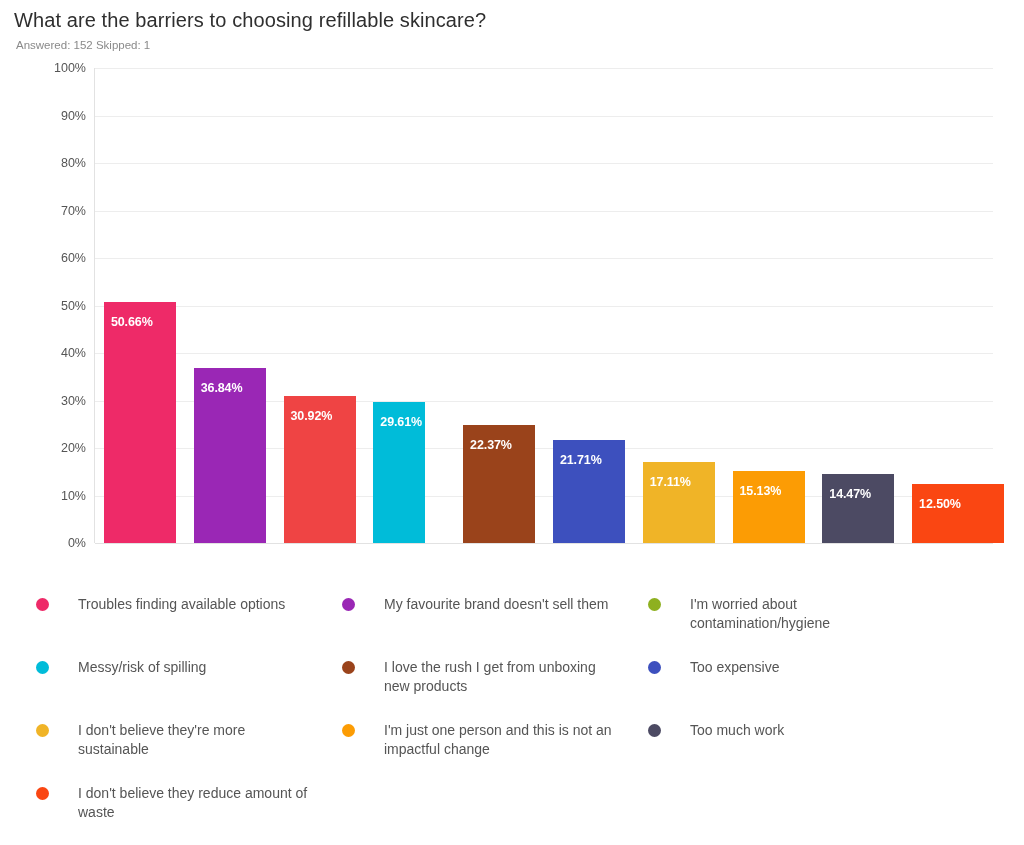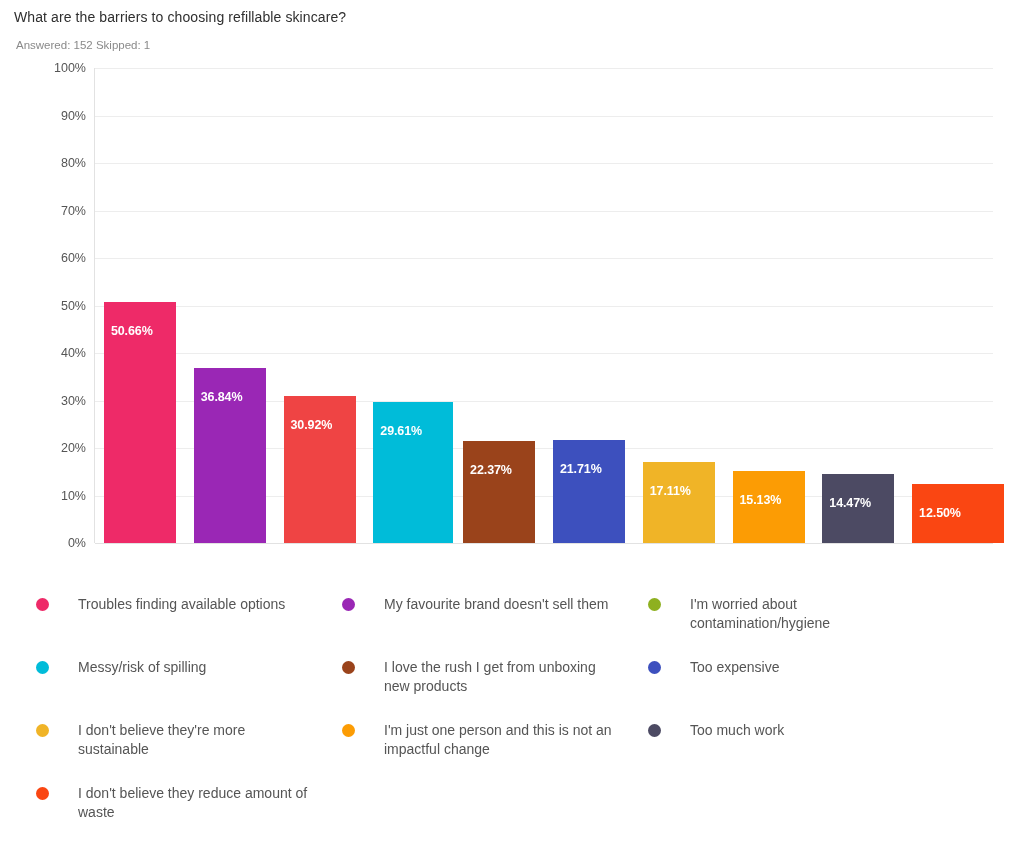--- a/index.html
+++ b/index.html
@@ -17,21 +17,21 @@
     width: 1024px;
     height: 845px;
     overflow: hidden;
   }
 
   
   .q-title {
     position: absolute;
     left: 14px;
     top: 9px;
-    font-size: 14px;
+    font-size: 20px;
     color: #2f2f2f;
     letter-spacing: 0.1px;
     white-space: nowrap;
   }
   .stats {
     position: absolute;
     left: 16px;
     top: 39px;
     font-size: 11.5px;
     color: #8a8a8a;
@@ -85,21 +85,21 @@
     bottom: 0;
     width: 898px;
     height: 475px;
   }
   .bar {
     position: absolute;
     bottom: 0;
   }
   .bar-val {
     position: absolute;
-    top: 22px;
+    top: 13px;
     left: 7px;
     font-size: 12.5px;
     font-weight: bold;
     color: #ffffff;
     white-space: nowrap;
     letter-spacing: -0.1px;
   }
 
   
   .legend {
@@ -174,24 +174,24 @@
       <div class="bars" id="bars">
           <div class="bar" style="left: 8.9px; width: 72px; height: 240.635px; background: rgb(238, 42, 104);">
             <div class="bar-val" style="color: rgb(255, 255, 255);">50.66%</div>
           </div>
           <div class="bar" style="left: 98.7px; width: 72px; height: 174.99px; background: rgb(154, 39, 181);">
             <div class="bar-val" style="color: rgb(255, 255, 255); text-align: center;">36.84%</div>
           </div>
           <div class="bar" style="left: 188.5px; width: 72px; height: 146.87px; background: #ef4444;">
             <div class="bar-val" style="color: rgb(255, 255, 255);">30.92%</div>
           </div>
-          <div class="bar" style="left: 278.3px; width: 80px; height: 140.647px; background: rgb(0, 188, 217); margin-top: 47px;">
+          <div class="bar" style="left: 278.3px; width: 52px; height: 140.647px; background: rgb(0, 188, 217); margin-top: 47px;">
             <div class="bar-val" style="color: rgb(255, 255, 255);">29.61%</div>
           </div>
-          <div class="bar" style="left: 368.1px; width: 72px; height: 102px; background: rgb(154, 67, 27);">
+          <div class="bar" style="left: 368.1px; width: 72px; height: 118px; background: rgb(154, 67, 27);">
             <div class="bar-val" style="color: rgb(255, 255, 255);">22.37%</div>
           </div>
           <div class="bar" style="left: 457.9px; width: 72px; height: 103.123px; background: rgb(61, 80, 190);">
             <div class="bar-val" style="color: rgb(255, 255, 255);">21.71%</div>
           </div>
           <div class="bar" style="left: 547.7px; width: 72px; height: 81.2725px; background: rgb(240, 180, 39);">
             <div class="bar-val" style="color: rgb(255, 255, 255);">17.11%</div>
           </div>
           <div class="bar" style="left: 637.5px; width: 72px; height: 71.8675px; background: rgb(252, 156, 4);">
             <div class="bar-val" style="color: rgb(255, 255, 255);">15.13%</div>

